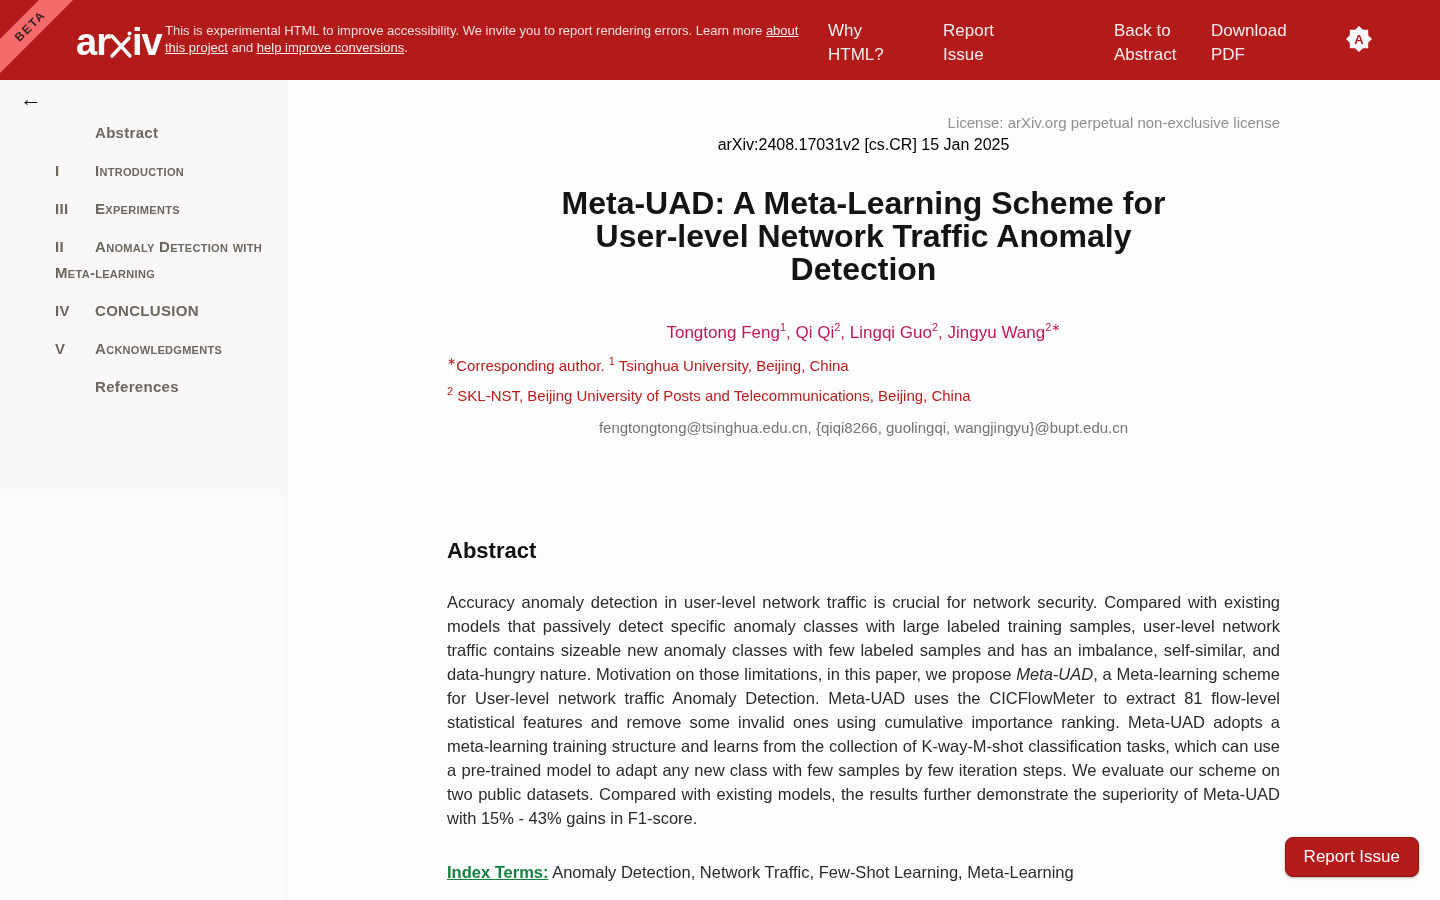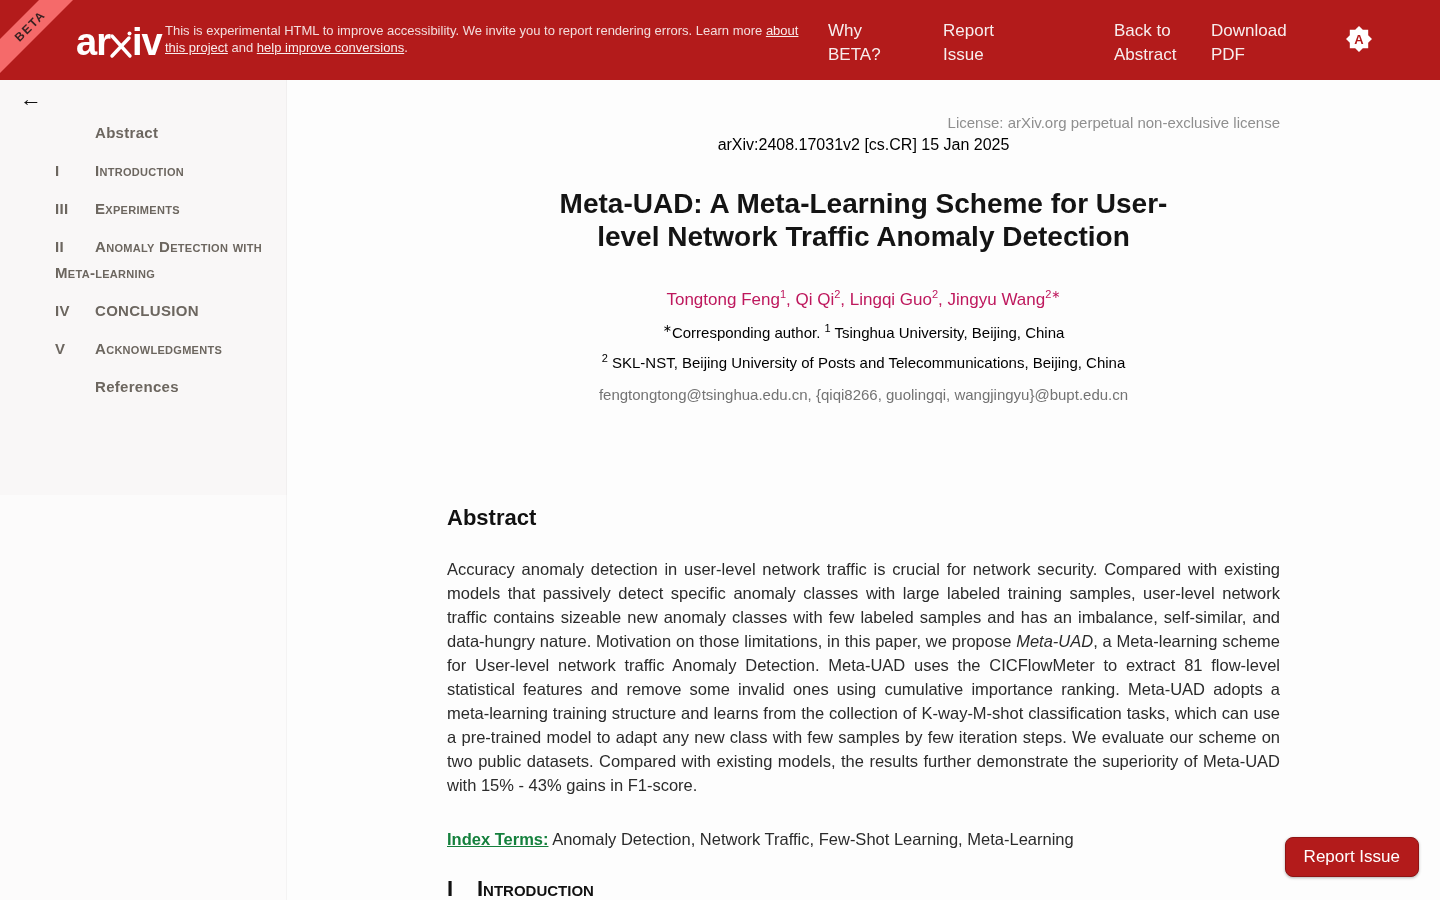--- a/index.html
+++ b/index.html
@@ -40,24 +40,24 @@
   .toc-item .num { display:inline-block; width:40px; font-variant:normal; }
   .toc-item.mixed { font-variant:normal; }
 
   
   .main { position:absolute; top:80px; left:287px; width:1153px; height:820px;
           background:#fdfdfd; overflow:hidden; }
   .article { width:833px; margin:0 auto; padding-top:33px; }
   .license { text-align:right; font-size:15px; line-height:20px; color:#8f8f8f; }
   .arxiv-id { text-align:center; font-size:16px; line-height:20px; color:#000000; margin-top:2px; }
   .title { max-width:640px; margin:32px auto 0 auto; text-align:center;
-           font-size:28px; line-height:33px; font-weight:600; color:#141414; }
+           font-size:32px; line-height:33px; font-weight:600; color:#141414; }
   .authors { margin-top:36px; text-align:center; font-size:17px; line-height:22px; color:#be185d; }
   .authors sup, .affil sup { font-size:11px; vertical-align:super; line-height:0; }
-  .affil { text-align:center; font-size:15px; line-height:20px; color:#000000; }
+  .affil { text-align:left; font-size:15px; line-height:20px; color:#b91c1c; }
   .corr { margin-top:12px; }
   .aff2 { margin-top:10px; }
   .emails { margin-top:12px; text-align:center; font-size:15px; line-height:20px; color:#737373; }
   .abs-heading { margin-top:100px; font-size:22px; line-height:26px; font-weight:bold; color:#111; }
   .abs-text { margin-top:26px; font-size:16.5px; line-height:24px; color:#2b2b2b;
               text-align:justify; }
   .index-terms { margin-top:30px; font-size:16.5px; line-height:24px; color:#2b2b2b; }
   .index-terms .label { font-weight:bold; color:#15803d;text-decoration:underline; }
   .sec-heading { margin-top:24px; font-size:22px; line-height:28px; font-weight:bold;
                  color:#111; font-variant:small-caps; }
@@ -82,21 +82,21 @@
       <path d="M3 7 L21 27" stroke="#ffffff" stroke-width="3.4" stroke-linecap="round" fill="none"></path>
       <path d="M20 9 L3 27" stroke="#ffffff" stroke-width="3.4" stroke-linecap="round" fill="none"></path>
     </svg>
     <span>iv</span>
   </div>
 
   <div class="hdr-msg">
     <span>This is experimental HTML to improve accessibility. We invite you to report rendering errors. Learn more </span><a>about this project</a><span> and </span><a>help improve conversions</a><span>.</span>
   </div>
 
-  <div class="hdr-nav-item nav0">Why BETA?</div>
+  <div class="hdr-nav-item nav0">Why HTML?</div>
   <div class="hdr-nav-item nav1">Report Issue</div>
   <div class="hdr-nav-item nav2">Back to Abstract</div>
   <div class="hdr-nav-item nav3">Download PDF</div>
 
   <svg class="a11y-icon" viewBox="0 0 26 26">
     <polygon fill="#ffffff" points="26,13 22.2,16.8 22.2,22.2 16.8,22.2 13,26 9.2,22.2 3.8,22.2 3.8,16.8 0,13 3.8,9.2 3.8,3.8 9.2,3.8 13,0 16.8,3.8 22.2,3.8 22.2,9.2"></polygon>
     <text x="13" y="17.5" font-size="13" font-weight="bold" fill="#b31b1b" text-anchor="middle">A</text>
   </svg>
 </div>
 

